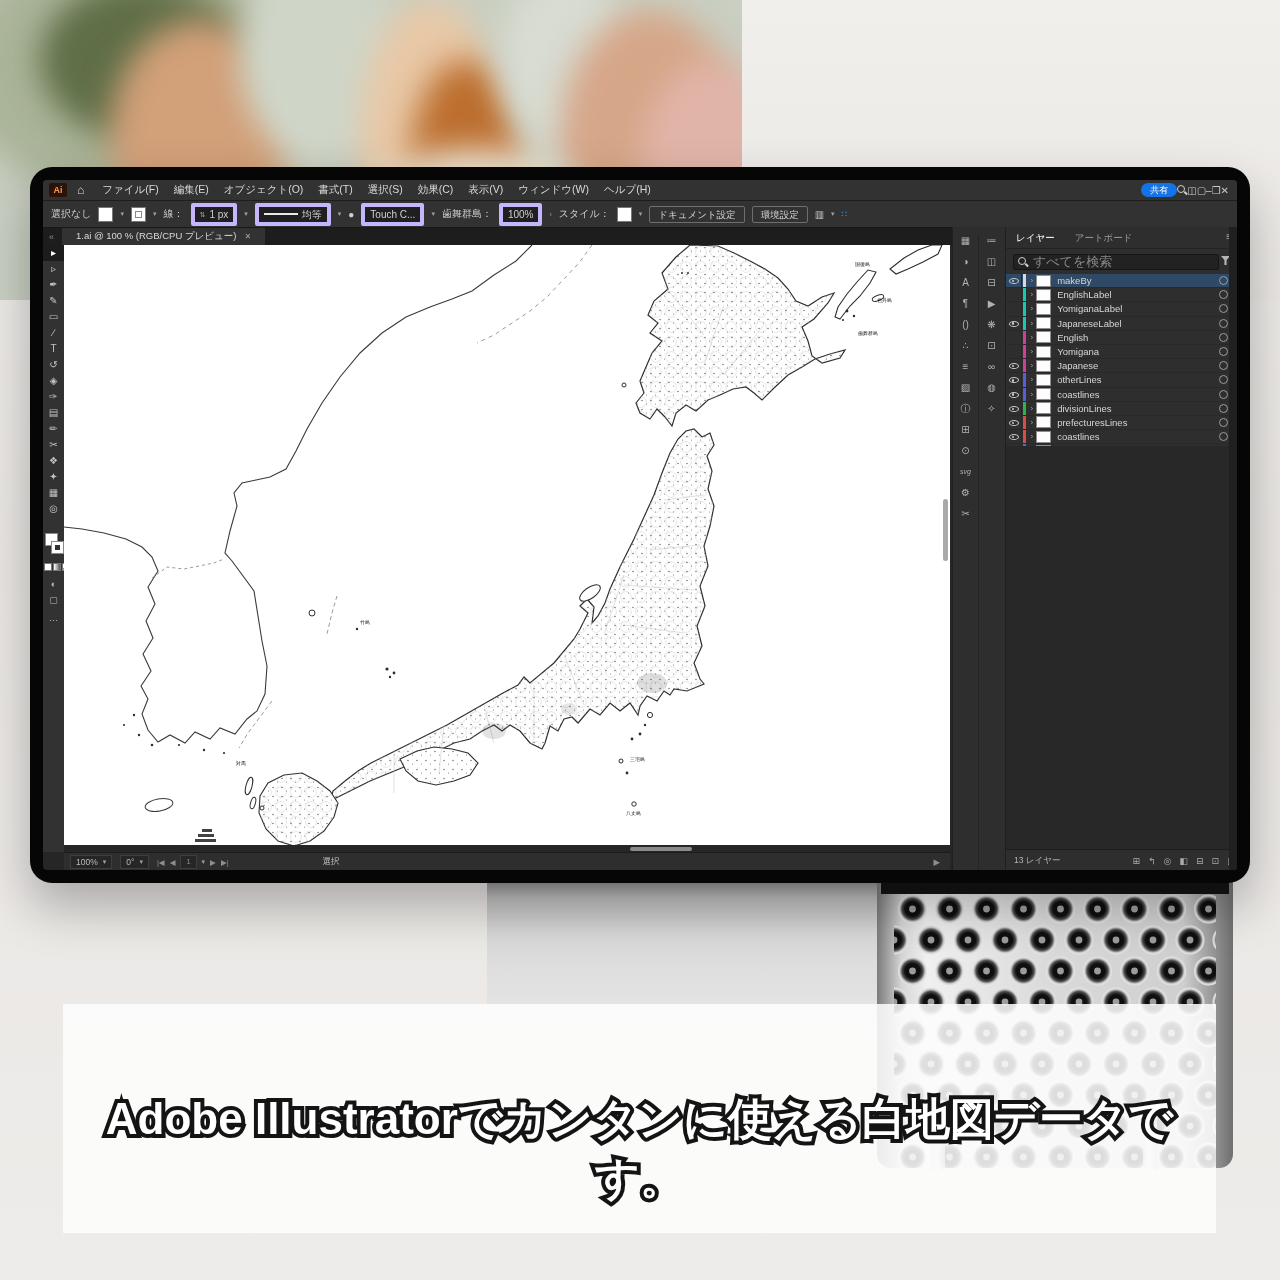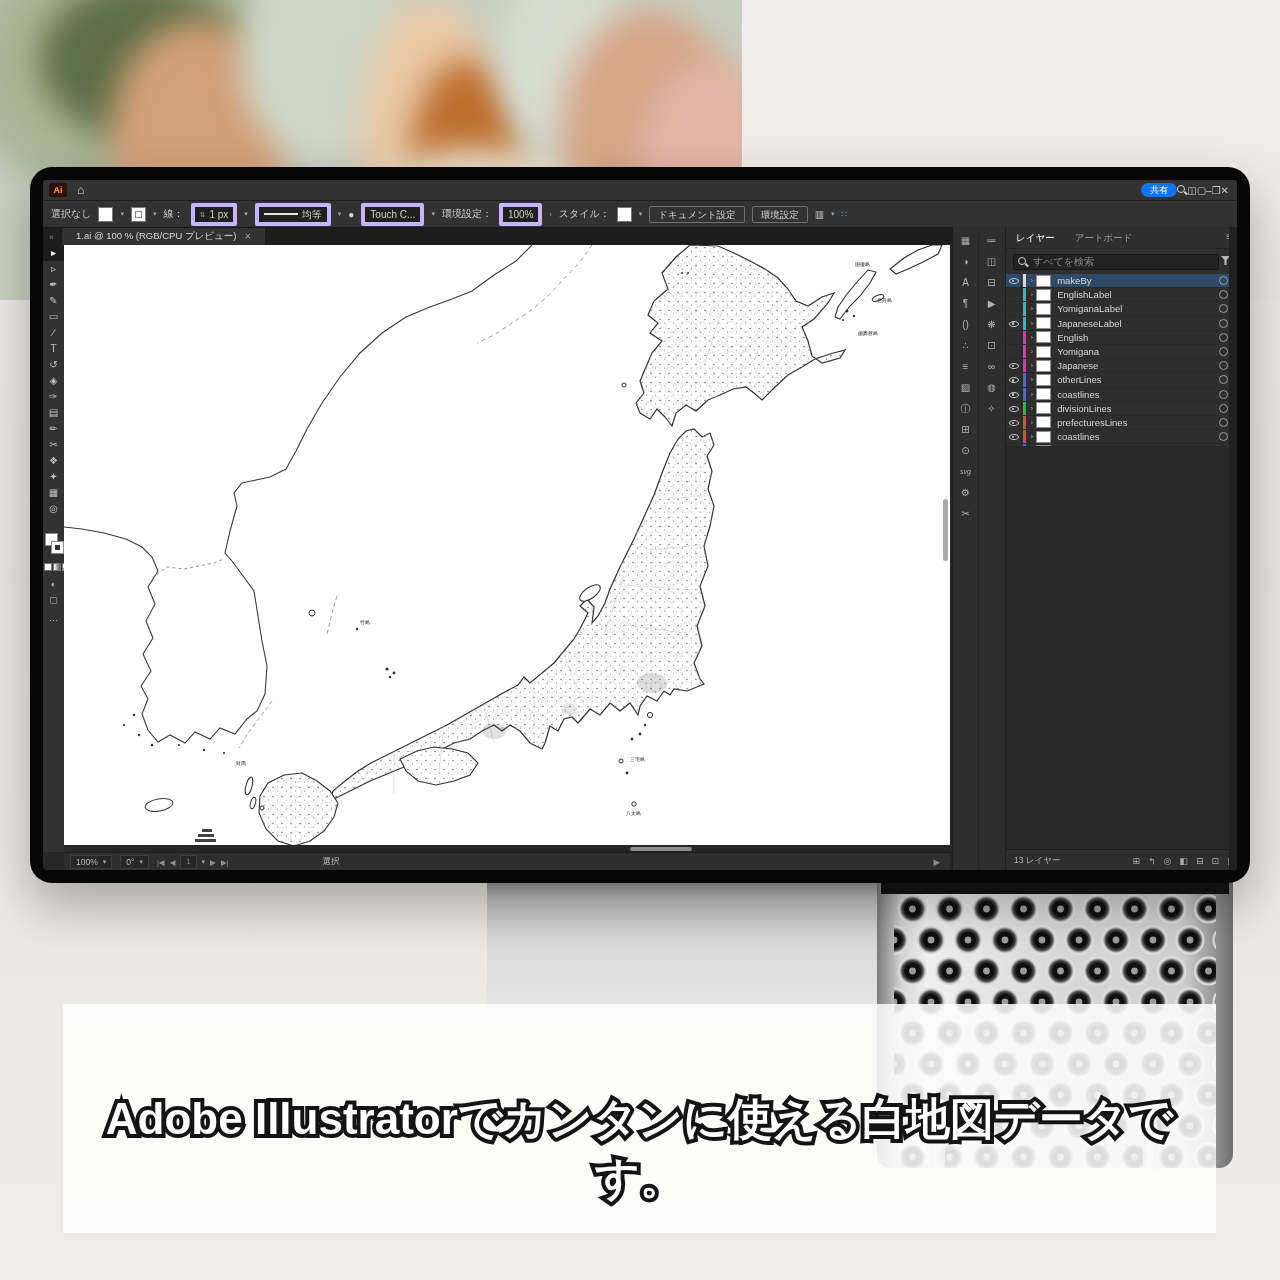--- a/index.html
+++ b/index.html
@@ -84,21 +84,21 @@
   .dock-ico{color:#b2b2b2;font-size:10px;line-height:12px;}
   .dock-ico.svg{font-size:7px;font-style:italic;}
 
   .layers{position:absolute;left:962px;top:47px;width:232px;height:643px;background:#2e2e2e;border-left:1px solid #1f1f1f;}
   .lp-tabs{position:absolute;left:0;top:0;width:232px;height:21px;background:#2e2e2e;display:flex;align-items:center;border-bottom:1px solid #242424;}
   .lp-tab{padding:0 10px;font-size:9.5px;color:#ffffff;line-height:21px;}
   .lp-tab.inactive{color:#9a9a9a;}
   .lp-menu{position:absolute;right:6px;top:4px;color:#b0b0b0;font-size:10px;}
   .lp-search{position:absolute;left:7px;top:27px;width:196px;height:14px;background:#222222;border:1px solid #161616;border-radius:2px;
       display:flex;align-items:center;gap:5px;padding:0 4px;}
-  .lp-search .ph{color:#8a8a8a;font-size:10px;}
+  .lp-search .ph{color:#8a8a8a;font-size:13px;}
   .funnel{position:absolute;right:8px;top:29px;width:9px;height:9px;background:#b5b5b5;
       clip-path:polygon(0 0,100% 0,62% 45%,62% 100%,38% 100%,38% 45%);}
   .lrows{position:absolute;left:0;top:47px;width:232px;}
   .lrow{position:relative;height:13.2px;display:flex;align-items:center;border-bottom:1px solid #292929;}
   .lrow.sel{background:#2e4a67;}
   .eyecell{width:15px;height:13px;border-right:1px solid #262626;display:flex;align-items:center;justify-content:center;}
   .eye{position:relative;width:10px;height:9px;display:inline-block;}
   .eye::before{content:"";position:absolute;left:0;top:2px;width:8px;height:4px;border:1px solid #c9c9c9;border-radius:50%;}
   .eye::after{content:"";position:absolute;left:3.5px;top:3.8px;width:2.4px;height:2.4px;background:#c9c9c9;border-radius:50%;}
   .lbar{width:2.5px;height:13.2px;margin-left:1px;}
@@ -175,20 +175,31 @@
     <div class="leg" style="left:54px;"></div>
     <div class="leg" style="left:266px;"></div>
   </div>
 
   <div class="monitor">
     <div class="screen">
 
       <div class="menubar">
         <div class="ai-logo">Ai</div>
         <div class="home-ico">⌂</div>
+        <div class="menus" id="menu-items">
+            <div>ファイル(F)</div>
+            <div>編集(E)</div>
+            <div>オブジェクト(O)</div>
+            <div>書式(T)</div>
+            <div>選択(S)</div>
+            <div>効果(C)</div>
+            <div>表示(V)</div>
+            <div>ウィンドウ(W)</div>
+            <div>ヘルプ(H)</div>
+          </div>
         <div class="mb-right">
           <div class="share-pill">共有</div>
           <span class="mag"></span>
           <span class="winglyph">◫</span>
           <span class="winglyph">▢</span>
           <span class="winglyph">–</span>
           <span class="winglyph">❐</span>
           <span class="winglyph">✕</span>
         </div>
       </div>
@@ -206,21 +217,21 @@
           </span>
           <span class="ddv">▾</span>
         <span class="cb-box">
           <span class="profile-line"></span>
           <span>均等</span>
           </span>
           <span class="ddv">▾</span>
         <span>●</span>
         <span class="cb-box">Touch C...</span>
           <span class="ddv">▾</span>
-        <span>環境設定：</span>
+        <span>歯舞群島：</span>
         <span class="cb-box">100%</span>
         <span class="ddv">›</span>
         <span>スタイル：</span>
         <span class="swatch"></span>
           <span class="ddv">▾</span>
         <span class="cb-btn">ドキュメント設定</span>
         <span class="cb-btn">環境設定</span>
         <span class="winglyph">▥</span>
           <span class="ddv">▾</span>
         <span class="blue-ico">∷</span>

